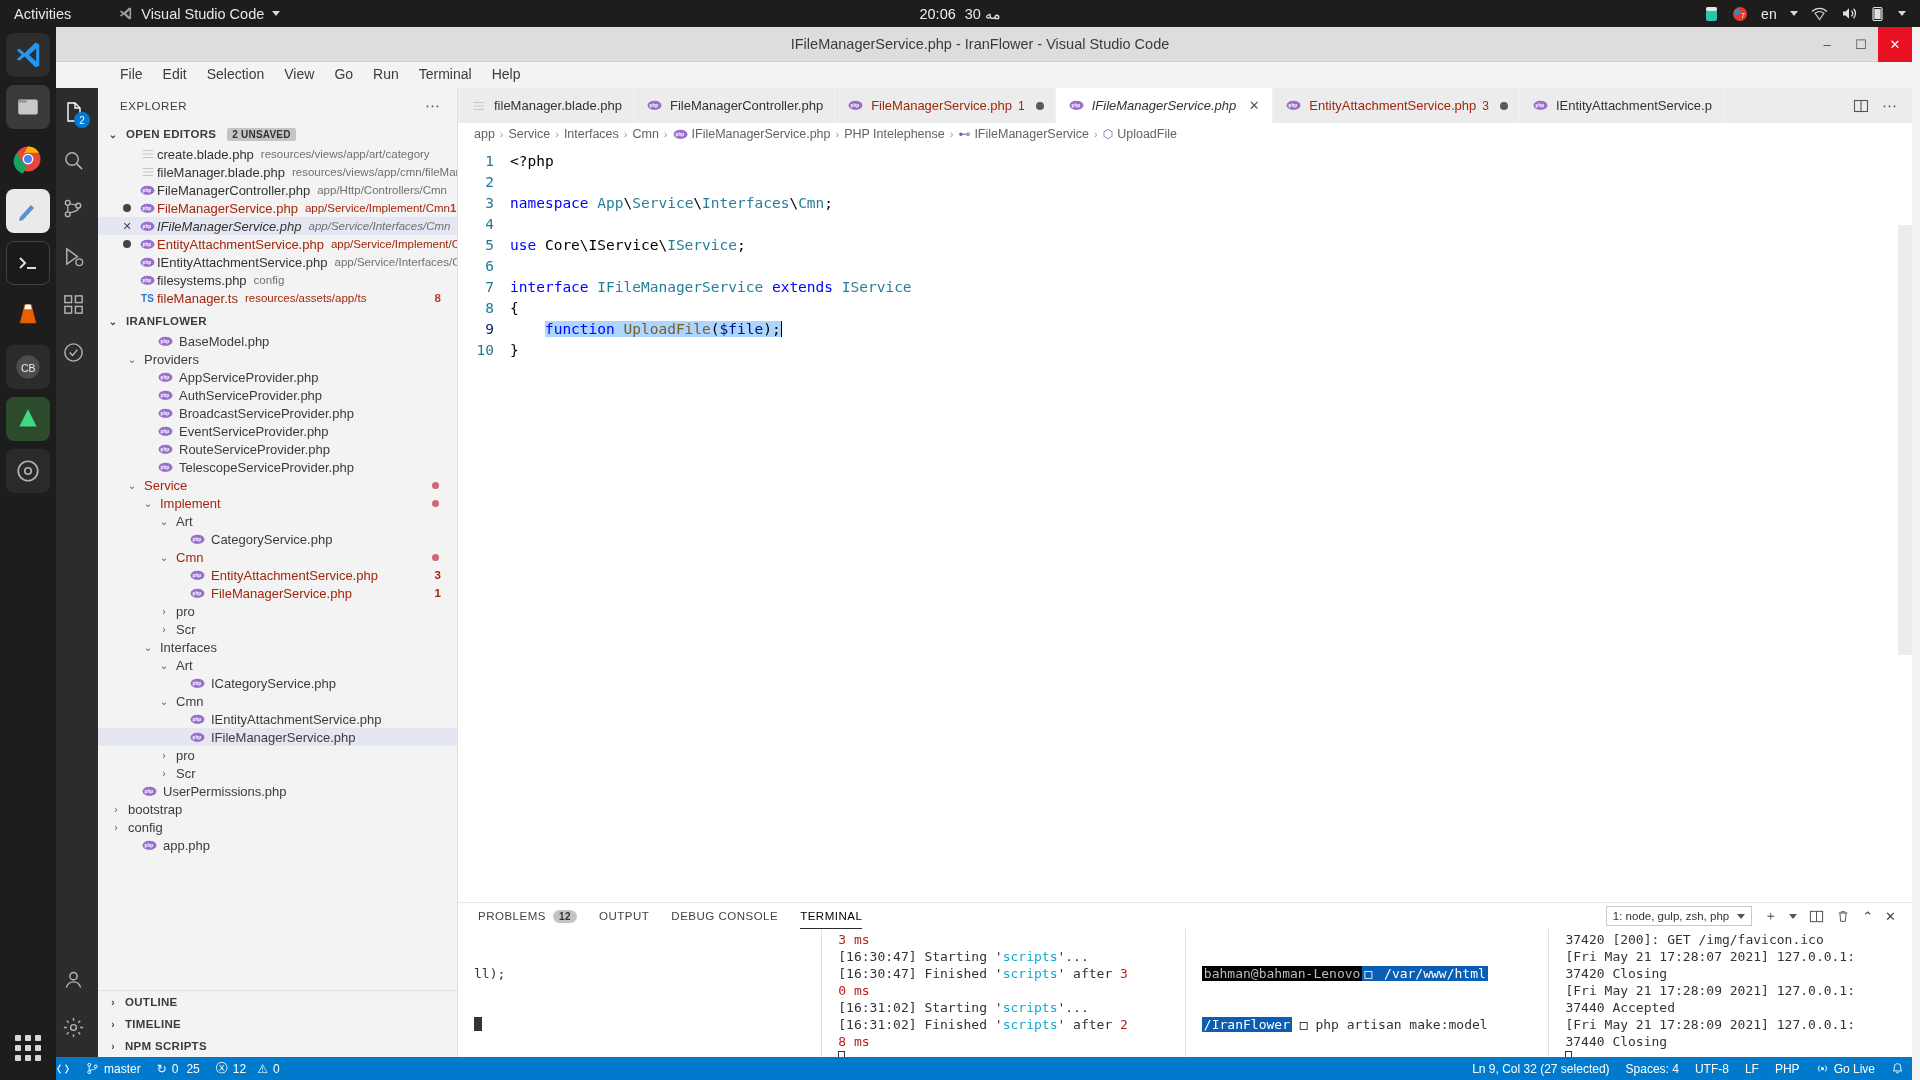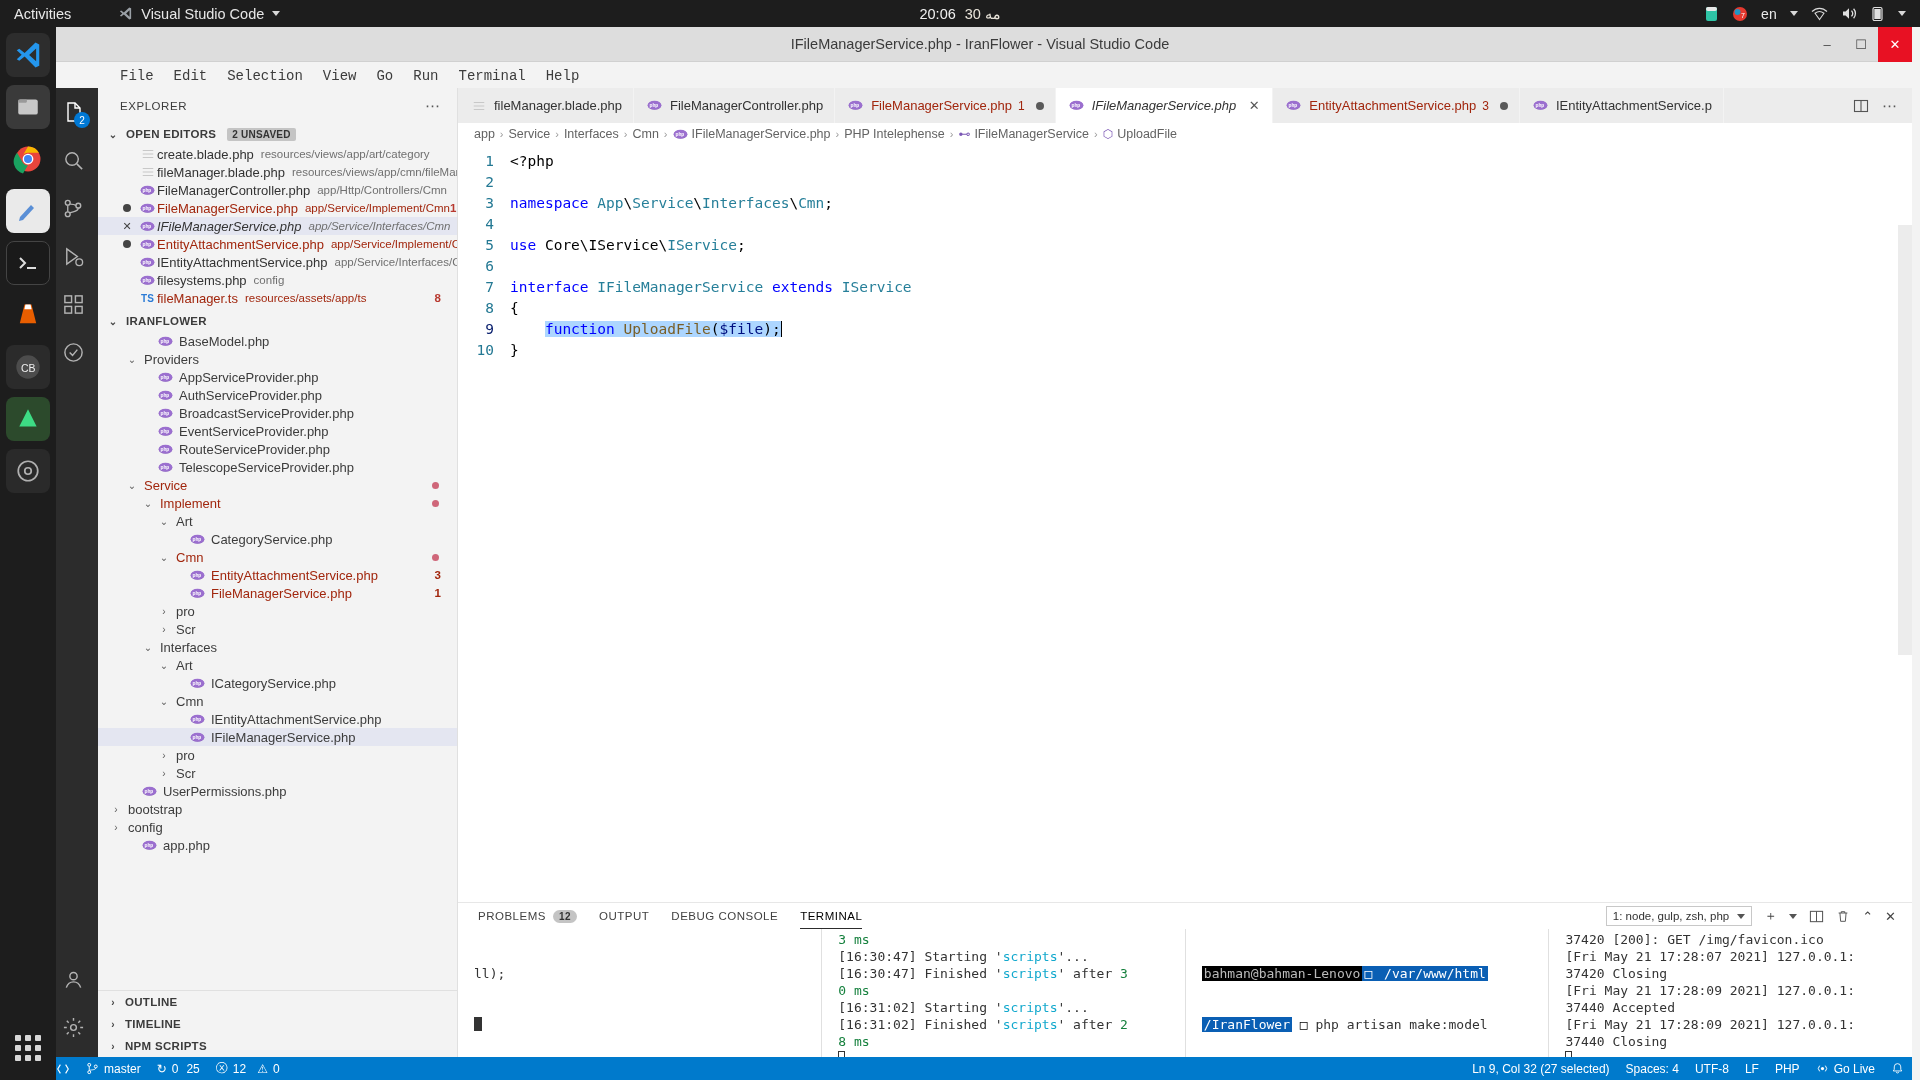--- a/index.html
+++ b/index.html
@@ -47,22 +47,22 @@
   }
   .vsc-title {
     position: absolute; left: 0; right: 0; text-align: center;
     font-size: 14.5px; color: #3b3b3b;
   }
   .win-ctrls { position: absolute; right: 0; top:0; height:35px; display: flex; align-items: center; }
   .win-btn { width: 34px; height: 35px; display:flex; align-items:center; justify-content:center; color:#4a4a4a; font-size: 13px;}
   .win-btn.close { background: #e81123; color: #fff; }
 
   .vsc-menubar {
-    height: 26px; background: #f3f3f3; display: flex; align-items: flex-end;
-    padding-left: 62px; gap: 0; flex: 0 0 26px; font-family: Liberation Mono, monospace;
+    height: 26px; background: #f3f3f3; display: flex; align-items: flex-start;
+    padding-left: 62px; gap: 0; flex: 0 0 26px;
   }
   .menu-item { padding: 2px 10px; font-size: 14px; color: #3c3c3c; line-height: 20px; }
 
   .vsc-body { flex: 1 1 auto; display: flex; min-height: 0; }
 
   
   .activitybar {
     width: 50px; background: #2c2c2c; display: flex; flex-direction: column;
     align-items: center; padding-top: 0px; flex: 0 0 50px;
   }
@@ -168,21 +168,21 @@
   .panel-actions { margin-left: auto; display:flex; align-items:center; gap: 12px; padding-right: 16px; color: #444; font-size: 13px;}
   .term-select {
     display: flex; align-items: center; gap: 8px; border: 1px solid #c8c8c8; background: #fff;
     font-size: 11.5px; padding: 2px 6px; height: 20px; color: #333; min-width: 122px; justify-content: space-between;
   }
   .panel-body { flex: 1 1 auto; display: flex; font-family: "DejaVu Sans Mono", monospace; font-size: 13px; line-height: 17px; min-height:0; overflow:hidden; }
   .term-pane { flex: 1 1 33.33%; padding: 2px 8px 0 16px; position: relative; overflow: hidden; white-space: pre-wrap; }
   .term-pane + .term-pane { border-left: 1px solid #e0e0e0; }
   .t-gray { color: #333; }
   .t-cyan { color: #11a8cd; }
-  .t-mag { color: #15803d; }
+  .t-mag { color: #b91c1c; }
   .prompt-blk { background: #000; color: #bbb; padding: 0 2px; }
   .prompt-blue { background: #0a5fb4; color: #fff; padding: 0 2px; }
   .cursor-box { display:inline-block; width: 8px; height: 14px; background: #333; vertical-align: -2px;}
   .cursor-hollow { display:inline-block; width: 7px; height: 14px; border:1px solid #333; vertical-align: -2px;}
 
   
   .statusbar {
     height: 23px; background: #007acc; color: #fff; display: flex; align-items: center;
     font-size: 12px; flex: 0 0 23px; padding-left: 0;
   }

